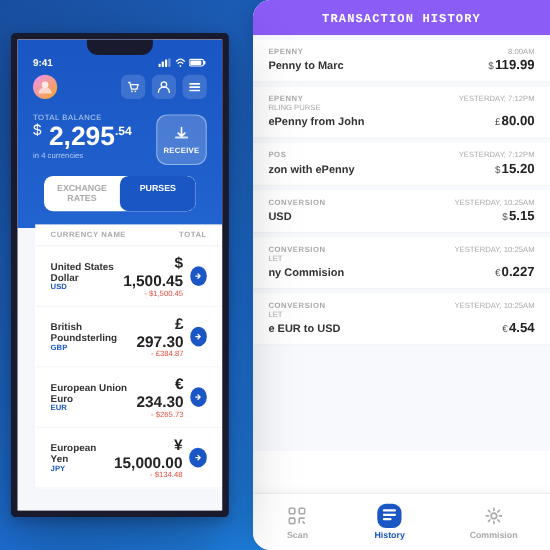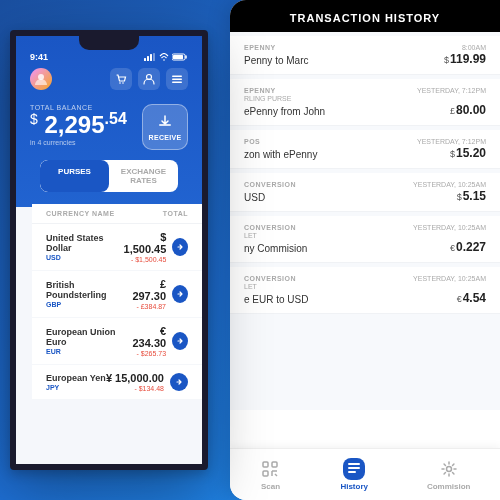--- a/index.html
+++ b/index.html
@@ -18,22 +18,23 @@
       top: 0;
       right: 0;
       width: 270px;
       height: 500px;
       background: #fff;
       border-radius: 16px 0 0 16px;
       overflow: hidden;
       box-shadow: -4px 0 20px rgba(0,0,0,0.15);
     }
     .history-header {
-      background: #000000;
+      background: #8b5cf6;
       padding: 12px 14px 0 14px;
+      font-family: Liberation Mono, monospace;
     }
     .history-title {
       color: #fff;
       font-size: 11px;
       font-weight: 700;
       letter-spacing: 1px;
       text-align: center;
       padding-bottom: 8px;
     }
     .history-tabs {
@@ -78,21 +79,21 @@
       text-transform: uppercase;
     }
     .history-item-time {
       font-size: 7px;
       color: #aaa;
     }
     .history-item-desc {
       font-size: 10px;
       color: #333;
       margin-top: 2px;
-      font-weight: 400;
+      font-weight: 700;
     }
     .history-item-amount {
       font-size: 12px;
       font-weight: 700;
       color: #222;
       text-align: right;
     }
     .history-item-amount .currency-symbol {
       font-size: 9px;
       font-weight: 400;
@@ -254,21 +255,21 @@
       font-size: 24px;
       font-weight: 700;
       line-height: 1;
     }
     .balance-amount .dollar-sign {
       font-size: 14px;
       vertical-align: super;
       font-weight: 400;
     }
     .balance-amount .cents {
-      font-size: 16px;
+      font-size: 11px;
       vertical-align: super;
     }
     .balance-sub {
       font-size: 7px;
       color: rgba(255,255,255,0.65);
       margin-top: 2px;
     }
     .receive-btn {
       background: rgba(255,255,255,0.2);
       border: 1.5px solid rgba(255,255,255,0.4);
@@ -350,21 +351,21 @@
     }
     .purse-amount-wrap {
       display: flex;
       align-items: center;
       gap: 6px;
     }
     .purse-total {
       text-align: right;
     }
     .purse-total-main {
-      font-size: 11px;
+      font-size: 14px;
       font-weight: 700;
       color: #222;
     }
     .purse-total-sub {
       font-size: 7px;
       color: #e74c3c;
       margin-top: 1px;
     }
     .purse-arrow {
       width: 18px;
@@ -563,22 +564,22 @@
           <svg width="18" height="18" viewBox="0 0 18 18" fill="none">
             <rect x="3" y="10" width="12" height="2" rx="1" fill="white" opacity="0.8"></rect>
             <path d="M9 2v8M6 7l3 3 3-3" stroke="white" stroke-width="1.5" stroke-linecap="round" stroke-linejoin="round"></path>
           </svg>
           <span class="receive-label">RECEIVE</span>
         </div>
       </div>
 
       <div style="padding: 0 12px 6px 12px; background: transparent;">
         <div class="phone-tabs">
+          <div class="phone-tab">EXCHANGE RATES</div>
           <div class="phone-tab active">PURSES</div>
-          <div class="phone-tab">EXCHANGE RATES</div>
         </div>
       </div>
 
       <div class="purse-list">
         <div class="purse-header">
           <span class="purse-header-label">CURRENCY NAME</span>
           <span class="purse-header-label">TOTAL</span>
         </div>
 
         <div class="purse-item">

